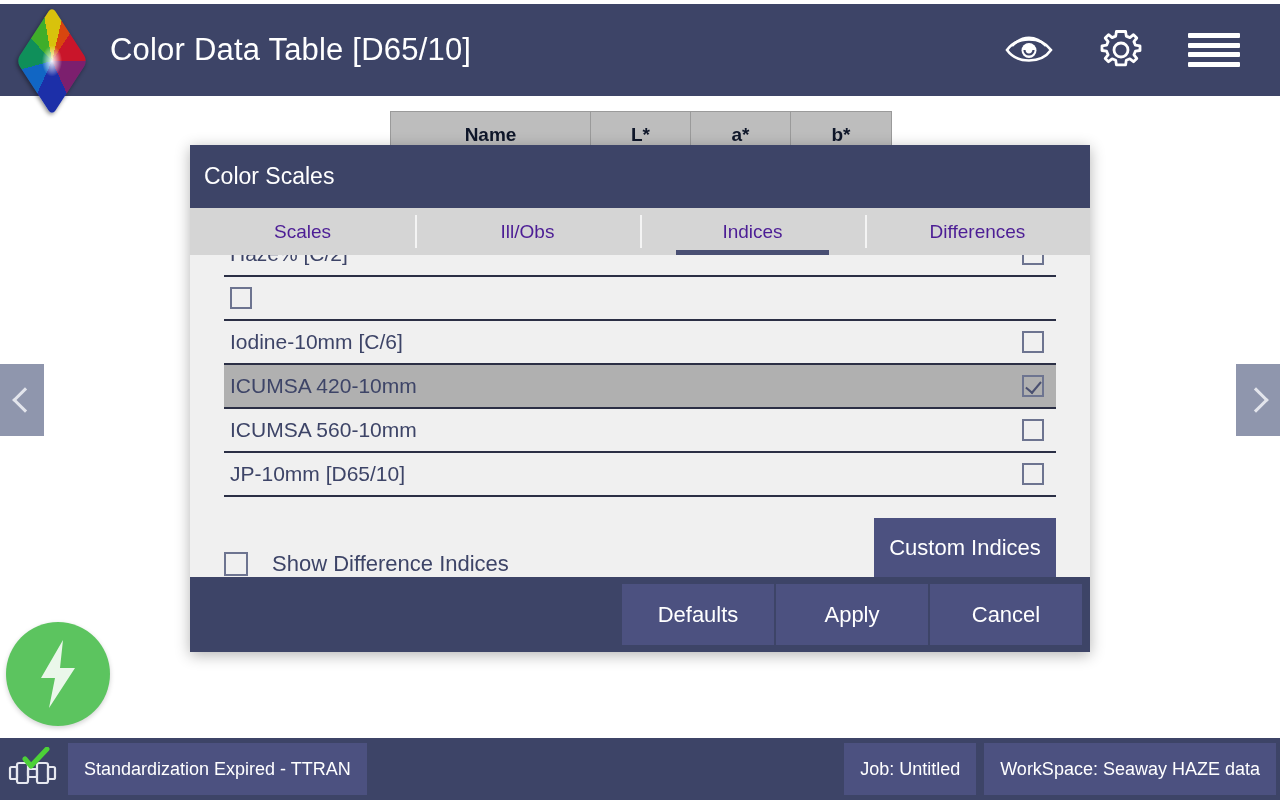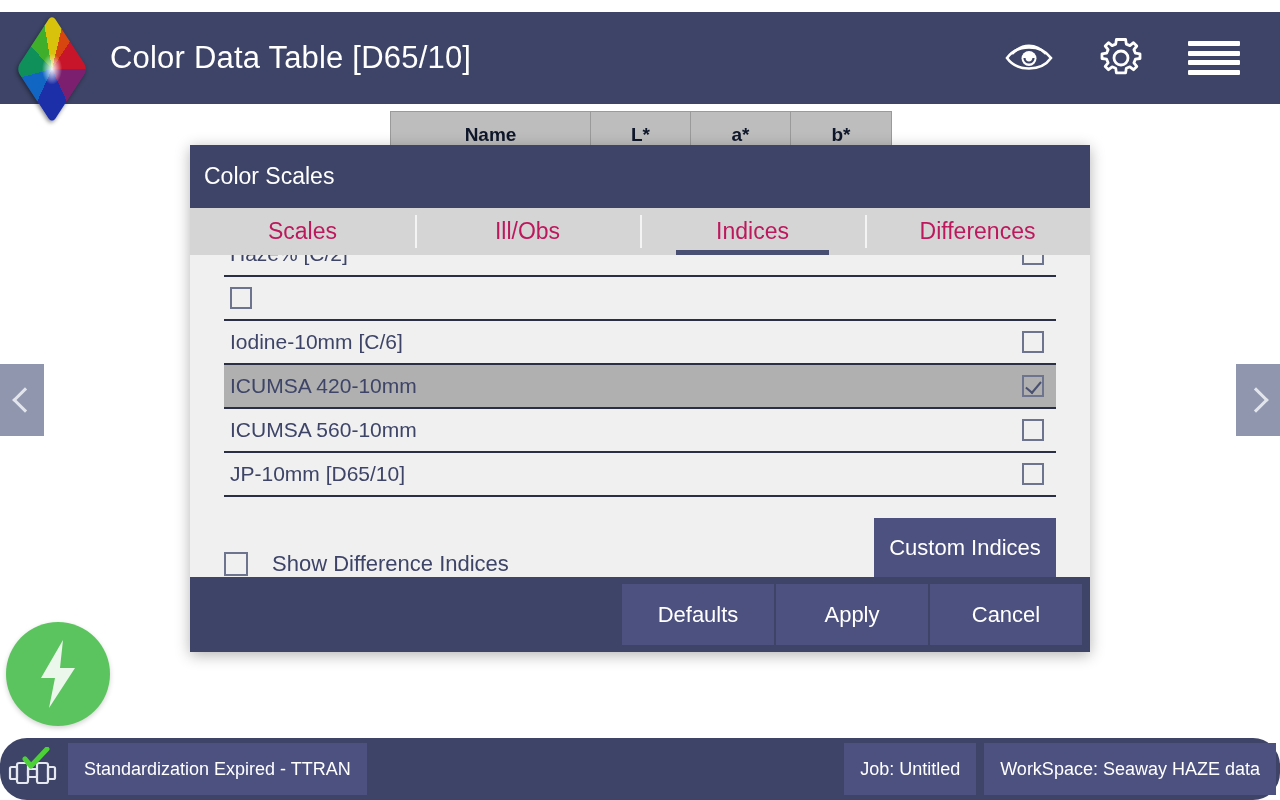--- a/index.html
+++ b/index.html
@@ -10,21 +10,21 @@
     font-family: "Liberation Sans", sans-serif;
   }
   #root {
     position: relative;
     width: 1280px; height: 800px;
     background: #ffffff;
   }
 
   
   .appbar {
-    position: absolute; left: 0; top: 12px;
+    position: absolute; left: 0; top: 4px;
     width: 1280px; height: 92px;
     background: #3d4467;
     display: flex; align-items: center;
   }
   .app-logo {
     position: relative;
     width: 80px; height: 70px;
     margin-left: 12px;
     flex: 0 0 auto;
   }
@@ -152,22 +152,22 @@
 
   .dlg-tabs {
     height: 47px;
     background: #d5d5d5;
     display: flex; align-items: stretch;
   }
   .tab {
     flex: 1 1 0;
     position: relative;
     display: flex; align-items: center; justify-content: center;
-    color: #be185d;
-    font-size: 23px;
+    color: #4c1d95;
+    font-size: 19px;
     cursor: pointer;
   }
   .tab + .tab::before {
     content: "";
     position: absolute; left: 0; top: 7px; bottom: 7px;
     width: 2px; background: #f4f4f4;
   }
   .tab.active::after {
     content: "";
     position: absolute; left: 16%; right: 16%; bottom: 0;
@@ -257,21 +257,21 @@
     min-width: 152px;
     background: #4c5180;
     padding: 0 18px;
   }
 
   
   .statusbar {
     position: absolute; left: 0; bottom: 0;
     width: 1280px; height: 62px;
     background: #3d4467;
-    display: flex; align-items: center; border-radius: 27px;
+    display: flex; align-items: center;
   }
   .instr-icon {
     width: 54px; height: 44px;
     margin-left: 6px;
     position: relative;
     flex: 0 0 auto;
   }
   .status-pill {
     height: 52px;
     background: #4c5180;

